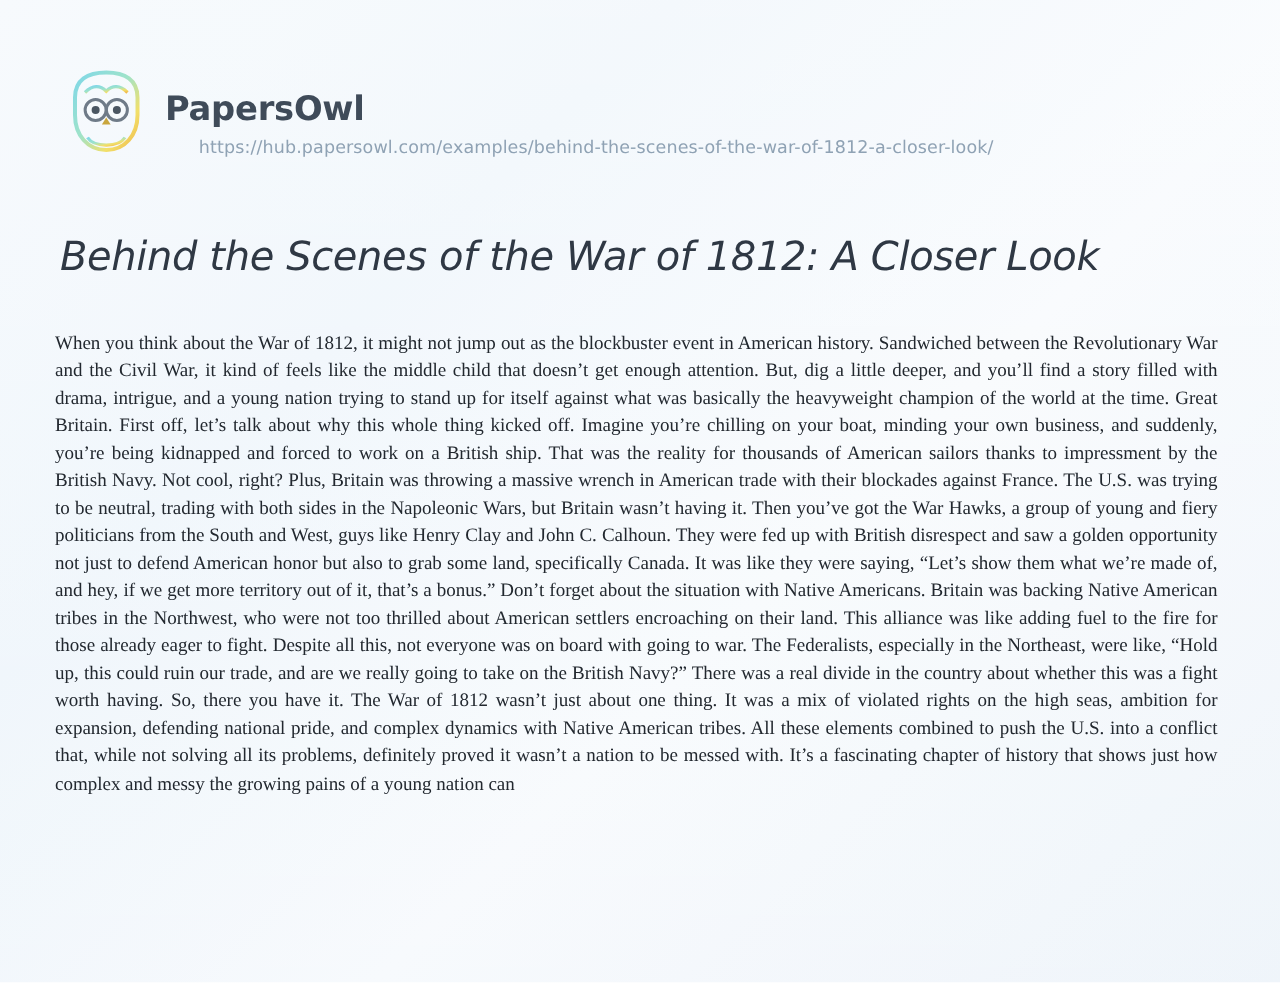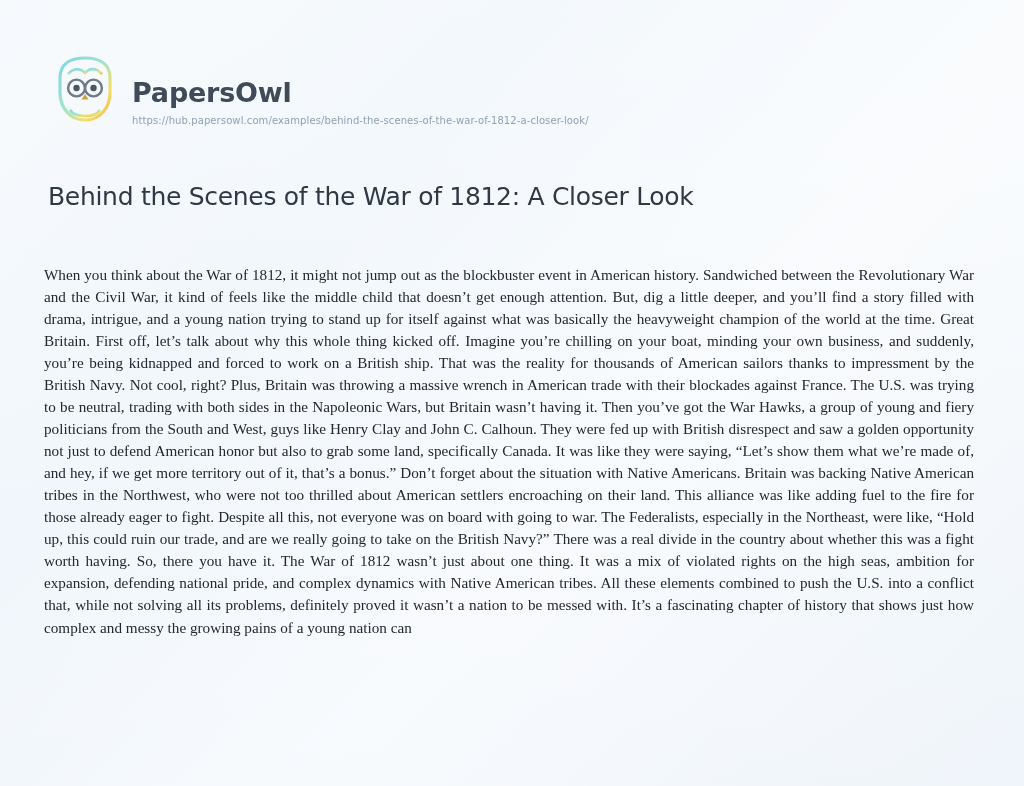--- a/index.html
+++ b/index.html
@@ -48,37 +48,39 @@
   .brand-name {
     font-family: "DejaVu Sans", sans-serif;
     font-size: 27px;
     font-weight: bold;
     color: #3f4b59;
     letter-spacing: -0.2px;
     line-height: 1.1;
   }
   .brand-url {
     font-family: "DejaVu Sans", sans-serif;
-    font-size: 10px;
+    font-size: 14px;
     color: #8fa2b4;
     margin-top: 7px;
     letter-spacing: 0.1px;
     white-space: nowrap;
+    margin-left: 27px;
   }
   .article-title {
     position: absolute;
     left: 48px;
     top: 164px;
     right: 48px;
     font-family: "DejaVu Sans", sans-serif;
-    font-size: 25px;
+    font-size: 32px;
     font-weight: normal;
     color: #2f3844;
     letter-spacing: -0.3px;
     line-height: 1.25;
+    font-style: italic;
   }
   .article-body {
     position: absolute;
     left: 44px;
     top: 216px;
     width: 930px;
     font-family: "Liberation Serif", serif;
     font-size: 15.2px;
     line-height: 1.45;
     color: #22282f;

